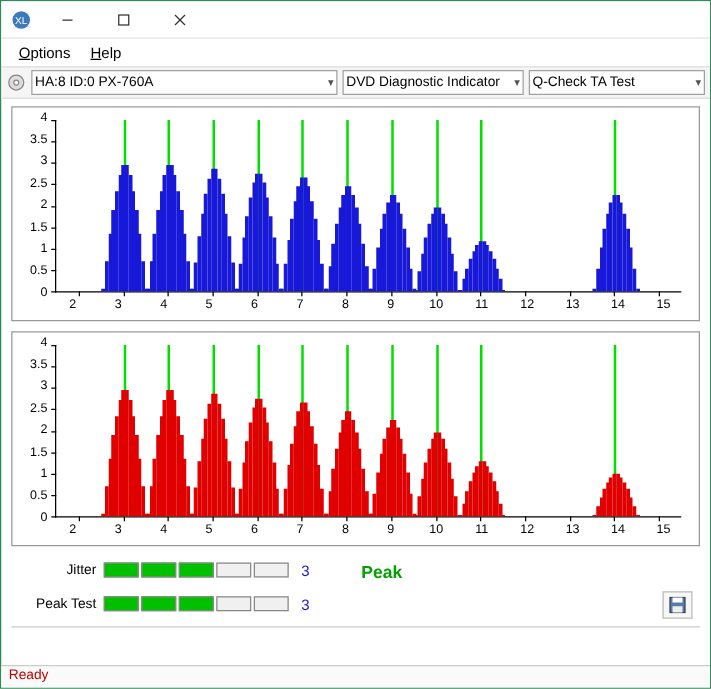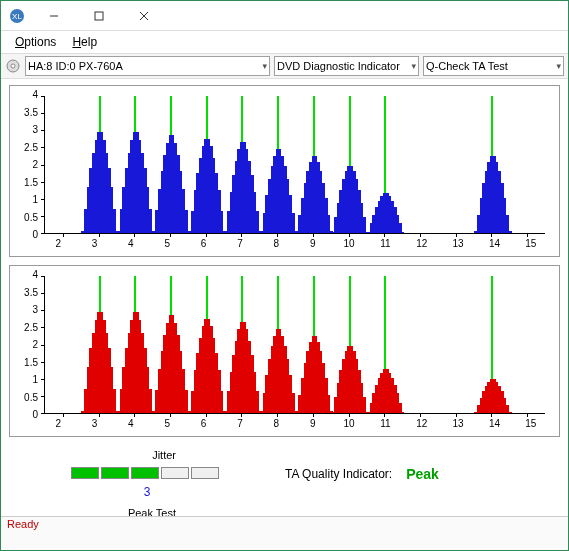--- a/index.html
+++ b/index.html
@@ -28,32 +28,32 @@
 .xtick { position: absolute; font-size: 10px; color: #000; transform: translateX(-50%); top: 2px; }
 .plotarea { position: absolute; left: 26px; right: 4px; top: 2px; bottom: 18px; border-left: 1px solid #000; border-bottom: 1px solid #000; }
 .htick { position: absolute; left: -4px; width: 4px; height: 1px; background: #000; }
 .vtick { position: absolute; bottom: -4px; width: 1px; height: 4px; background: #000; }
 .gridv { position: absolute; top: 0; bottom: 0; width: 2px; background: #00e000; }
 .bars { position: absolute; left: 0; right: 0; bottom: 0; top: 0; }
 .bar { position: absolute; bottom: 0; width: 3px; }
 .bar.blue { background: #1818d8; }
 .bar.red { background: #e00000; }
 .statsrow { display: flex; align-items: center; padding: 4px 6px; gap: 10px; }
-.statblock { display: flex; align-items: center; gap: 6px; min-width: 260px; flex-direction: column; }
+.statblock { display: flex; align-items: flex-start; gap: 6px; min-width: 260px; }
 .statlabel { width: 62px; text-align: right; font-size: 11px; color: #000; }
 .segbar { display: flex; gap: 2px; }
 .seg { width: 28px; height: 12px; border: 1px solid #888; background: #f0f0f0; }
 .seg.on { background: #00c000; }
 .statval { color: #1818d8; font-size: 12px; margin-left: 4px; }
 .qi-label { font-size: 12px; color: #000; }
 .qi-val { font-size: 14px; font-weight: bold; color: #00a000; margin-left: 4px; }
 .startbtn { margin-left: auto; width: 64px; height: 20px; border: 1px solid #3a7abd; border-bottom: 2px solid #3a7abd; background: #dceaf7; font-size: 11px; cursor: pointer; }
 .savebtn { width: 24px; height: 22px; border: 1px solid #bbb; background: #f7f7f7; display: flex; align-items: center; justify-content: center; cursor: pointer; margin-left: auto; }
 .divider { height: 1px; background: #ccc; margin: 2px 0; }
-.statusbar { position: absolute; left: 1px; right: 1px; bottom: 1px; height: 34px; border-top: 1px solid #ccc; background: #fafafa; padding: 1px 6px; font-size: 11px; color: #c00000; }
+.statusbar { position: absolute; left: 1px; right: 1px; bottom: 1px; height: 18px; border-top: 1px solid #ccc; background: #fafafa; padding: 1px 6px; font-size: 11px; color: #c00000; }
 </style>
 </head>
 <body>
 
 <div class="titlebar">
   <span class="icon">
     <svg width="16" height="16" viewBox="0 0 16 16">
         <circle cx="8" cy="8" r="7" fill="#3a7abd"></circle>
         <text x="8" y="11" font-size="8" text-anchor="middle" fill="#fff" font-family="Arial">XL</text>
       </svg>
@@ -527,21 +527,20 @@
       <span class="statlabel">Jitter</span>
       <div class="segbar" id="jitter-segs">
           <div class="seg on"></div>
           <div class="seg on"></div>
           <div class="seg on"></div>
           <div class="seg"></div>
           <div class="seg"></div>
         </div>
       <span class="statval">3</span>
     </div>
-    <span class="qi-label">TA Quality Indicator:</span>
     <span class="qi-val">Peak</span>
   </div>
   <div class="statsrow">
     <div class="statblock">
       <span class="statlabel">Peak Test</span>
       <div class="segbar" id="peak-segs">
           <div class="seg on"></div>
           <div class="seg on"></div>
           <div class="seg on"></div>
           <div class="seg"></div>

